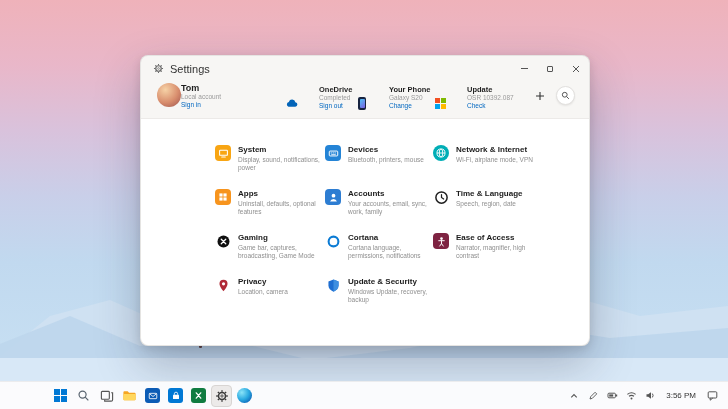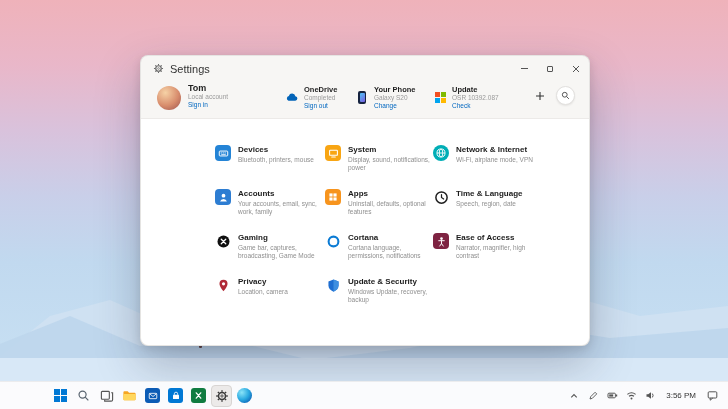--- a/index.html
+++ b/index.html
@@ -19,27 +19,27 @@
   .titlebar{height:25px;flex:0 0 auto;display:flex;align-items:center;padding-left:12px}
   .tb-gear{width:11px;height:11px;margin-right:6px;display:flex;color:#6a6a6a}
   .tb-title{font-size:11px;color:#333}
   .win-controls{margin-left:auto;display:flex;height:100%}
   .wc{width:26px;height:100%;display:flex;align-items:center;justify-content:center;cursor:default}
   .min-glyph{width:7px;height:1px;background:#555}
   .max-glyph{width:6px;height:6px;border:1px solid #555;border-radius:1px}
   .close-glyph{width:8px;height:8px;display:flex}
 
   .header{height:37px;flex:0 0 auto;display:flex;align-items:flex-start;padding:2px 14px 0 16px}
-  .profile{width:128px;display:flex;align-items:flex-end;gap:7px}
+  .profile{width:128px;display:flex;align-items:flex-start;}
   .avatar{width:24px;height:24px;border-radius:50%;flex:0 0 auto;
     background:radial-gradient(circle at 35% 28%,#f6d2a6,#d88d6d 55%,#a95f54 90%)}
   .p-name{font-size:9px;font-weight:bold;color:#1f1f1f;line-height:1.15}
   .p-sub{font-size:6.5px;color:#9a9a9a;line-height:1.2}
   .p-link{font-size:6.5px;color:#0067c0;line-height:1.3}
-  .qcard{display:flex;gap:5px;align-items:center;padding-top:2px}
+  .qcard{display:flex;gap:20px;align-items:flex-end;padding-top:2px}
   .qc-0{width:70px}.qc-1{width:78px}.qc-2{width:95px}
   .q-icon{width:14px;height:14px;flex:0 0 auto;display:flex;align-items:center;justify-content:center}
   .q-title{font-size:7.5px;font-weight:bold;color:#1f1f1f;line-height:1.2}
   .q-sub{font-size:6.5px;color:#9a9a9a;line-height:1.25}
   .q-link{font-size:6.5px;color:#0067c0;line-height:1.3}
   .phone-shape{width:8px;height:13px;border-radius:2px;background:#16233f;display:flex;align-items:center;justify-content:center}
   .phone-shape i{display:block;width:5px;height:9px;border-radius:1px;background:linear-gradient(135deg,#4fc3f7,#7b5ce0)}
   .mslogo{display:grid;grid-template-columns:5px 5px;grid-template-rows:5px 5px;gap:1px}
   .mslogo b:nth-child(1){background:#f25022}.mslogo b:nth-child(2){background:#7fba00}
   .mslogo b:nth-child(3){background:#00a4ef}.mslogo b:nth-child(4){background:#ffb900}
@@ -176,92 +176,92 @@
               <path d="M7.5 7.5l3 3" stroke="#444" stroke-width="1.2"></path>
             </svg>
         </div>
       </div>
     </div>
 
     <div class="content">
       <div class="grid">
 
         <div class="cat">
+          <div class="tile" style="background: rgb(248, 165, 19);">
+            <svg viewBox="0 0 16 16" width="13" height="13">
+                <rect x="3.2" y="4" width="9.6" height="6.2" rx="0.8" fill="none" stroke="#fff" stroke-width="1.3"></rect>
+                <path d="M5.8 12.4h4.4" stroke="#fff" stroke-width="1.3" stroke-linecap="round"></path>
+              </svg>
+          </div>
+          <div>
+              <div class="cat-title">System</div>
+          <div class="cat-sub">Display, sound, notifications, power</div>
+            </div>
+        </div>
+
+        <div class="cat">
           <div class="tile" style="background: rgb(36, 132, 214);">
             <svg viewBox="0 0 16 16" width="13" height="13">
                 <rect x="2.8" y="5" width="10.4" height="6" rx="1" fill="none" stroke="#fff" stroke-width="1.2"></rect>
                 <circle cx="5.2" cy="7.3" r=".7" fill="#fff"></circle>
                 <circle cx="7.6" cy="7.3" r=".7" fill="#fff"></circle>
                 <circle cx="10" cy="7.3" r=".7" fill="#fff"></circle>
                 <path d="M5.2 9.4h5.6" stroke="#fff" stroke-width="1"></path>
               </svg>
           </div>
           <div>
               <div class="cat-title">Devices</div>
           <div class="cat-sub">Bluetooth, printers, mouse</div>
             </div>
         </div>
 
         <div class="cat">
-          <div class="tile" style="background: rgb(248, 165, 19);">
-            <svg viewBox="0 0 16 16" width="13" height="13">
-                <rect x="3.2" y="4" width="9.6" height="6.2" rx="0.8" fill="none" stroke="#fff" stroke-width="1.3"></rect>
-                <path d="M5.8 12.4h4.4" stroke="#fff" stroke-width="1.3" stroke-linecap="round"></path>
-              </svg>
-          </div>
-          <div>
-              <div class="cat-title">System</div>
-          <div class="cat-sub">Display, sound, notifications, power</div>
-            </div>
-        </div>
-
-        <div class="cat">
           <div class="tile circle" style="background: rgb(0, 174, 182);">
             <svg viewBox="0 0 16 16" width="14" height="14">
                 <circle cx="8" cy="8" r="4.6" fill="none" stroke="#fff" stroke-width="1.1"></circle>
                 <ellipse cx="8" cy="8" rx="2" ry="4.6" fill="none" stroke="#fff" stroke-width="1"></ellipse>
                 <path d="M3.4 8h9.2" stroke="#fff" stroke-width="1"></path>
               </svg>
           </div>
           <div>
               <div class="cat-title">Network &amp; Internet</div>
           <div class="cat-sub">Wi-Fi, airplane mode, VPN</div>
             </div>
         </div>
 
-
-        <div class="cat">
-          <div class="tile" style="background: rgb(45, 125, 210);">
-            <svg viewBox="0 0 16 16" width="13" height="13">
-                <circle cx="8" cy="5.8" r="2.3" fill="#fff"></circle>
-                <path d="M3.8 12.8a4.4 4.4 0 0 1 8.4 0z" fill="#fff"></path>
-              </svg>
-          </div>
-          <div>
-              <div class="cat-title">Accounts</div>
-          <div class="cat-sub">Your accounts, email, sync, work, family</div>
-            </div>
-        </div>
 
         <div class="cat">
           <div class="tile" style="background: rgb(247, 148, 29);">
             <svg viewBox="0 0 16 16" width="12" height="12">
                 <rect x="3.2" y="3.2" width="4.2" height="4.2" fill="#fff"></rect>
                 <rect x="8.6" y="3.2" width="4.2" height="4.2" fill="#fff"></rect>
                 <rect x="3.2" y="8.6" width="4.2" height="4.2" fill="#fff"></rect>
                 <rect x="8.6" y="8.6" width="4.2" height="4.2" fill="#fff"></rect>
               </svg>
           </div>
           <div>
               <div class="cat-title">Apps</div>
           <div class="cat-sub">Uninstall, defaults, optional features</div>
             </div>
         </div>
 
         <div class="cat">
+          <div class="tile" style="background: rgb(45, 125, 210);">
+            <svg viewBox="0 0 16 16" width="13" height="13">
+                <circle cx="8" cy="5.8" r="2.3" fill="#fff"></circle>
+                <path d="M3.8 12.8a4.4 4.4 0 0 1 8.4 0z" fill="#fff"></path>
+              </svg>
+          </div>
+          <div>
+              <div class="cat-title">Accounts</div>
+          <div class="cat-sub">Your accounts, email, sync, work, family</div>
+            </div>
+        </div>
+
+        <div class="cat">
           <div class="tile bare" style="background: transparent;">
             <svg viewBox="0 0 16 16" width="15" height="15">
                 <circle cx="8" cy="8" r="6" fill="#fff" stroke="#1f1f1f" stroke-width="1.6"></circle>
                 <path d="M8 4.8V8l2.3 1.6" stroke="#1f1f1f" stroke-width="1.3" fill="none" stroke-linecap="round"></path>
               </svg>
           </div>
           <div>
               <div class="cat-title">Time &amp; Language</div>
           <div class="cat-sub">Speech, region, date</div>
             </div>

